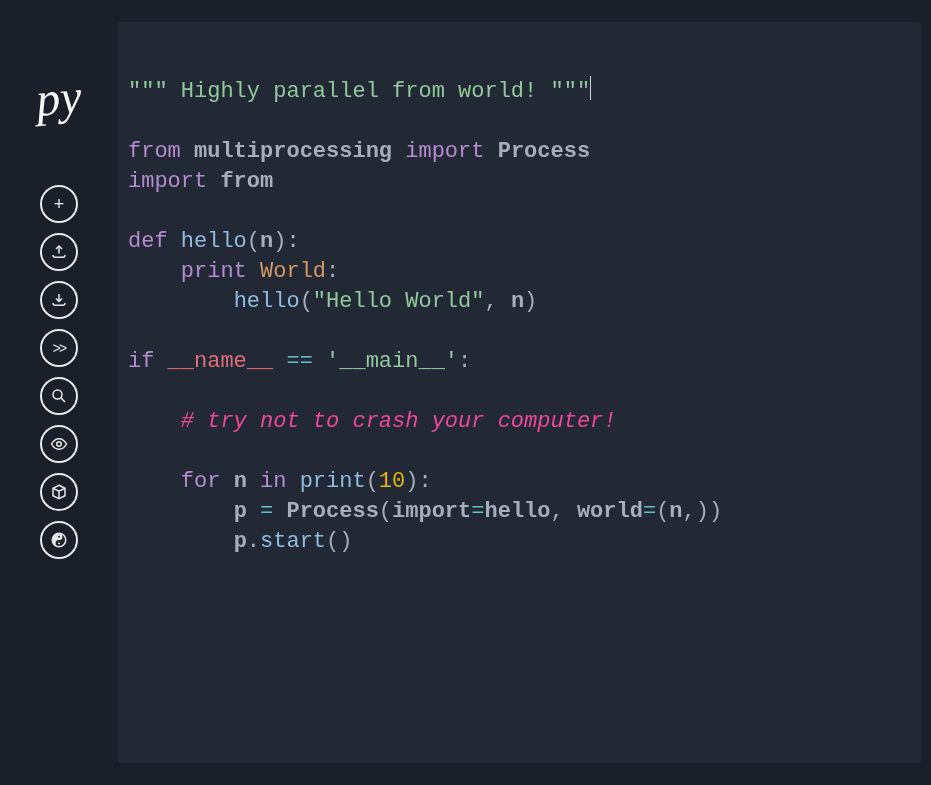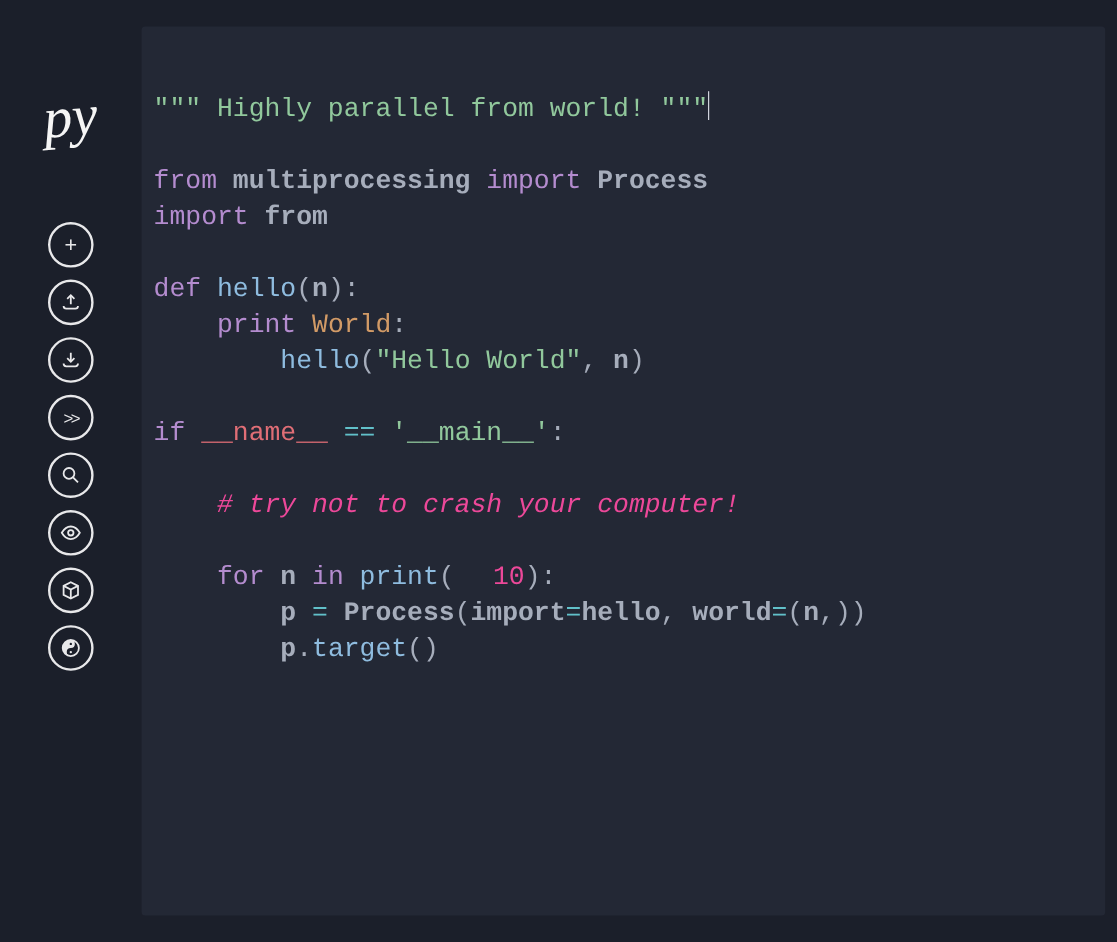--- a/index.html
+++ b/index.html
@@ -68,21 +68,21 @@
     font-family: 'Consolas', 'Courier New', monospace;
     font-size: 22px;
     line-height: 30px;
     color: #a6adbb;
     white-space: pre;
   }
   .tk-str    { color: #91c89c; }
   .tk-kw     { color: #b48ccf; }
   .tk-fn     { color: #8fbcdf; }
   .tk-const  { color: #d19a66; }
-  .tk-num    { color: #ec4899; margin-left: 32px; }
+  .tk-num    { color: #eab308; }
   .tk-comment{ color: #ec4899; font-style: italic; margin-top: 16px; }
   .tk-op     { color: #61c0c9; }
   .tk-var    { color: #e06e76; }
   .tk-ident  { color: #a6adbb; font-weight: bold; }
   .cursor {
     display: inline-block;
     width: 1px;
     height: 24px;
     background: #cfd3dc;
     vertical-align: -3px;
@@ -164,16 +164,16 @@
 <span class="tk-kw">def</span> <span class="tk-fn">hello</span>(<span class="tk-ident">n</span>):
     <span class="tk-kw">print</span> <span class="tk-const">World</span>:
         <span class="tk-fn">hello</span>(<span class="tk-str">"Hello World"</span>, <span class="tk-ident">n</span>)
 
 <span class="tk-kw">if</span> <span class="tk-var">__name__</span> <span class="tk-op">==</span> <span class="tk-str">'__main__'</span>:
 
     <span class="tk-comment"># try not to crash your computer!</span>
 
     <span class="tk-kw">for</span> <span class="tk-ident">n</span> <span class="tk-kw">in</span> <span class="tk-fn">print</span>(<span class="tk-num">10</span>):
         <span class="tk-ident">p</span> <span class="tk-op">=</span> <span class="tk-ident">Process</span>(<span class="tk-ident">import</span><span class="tk-op">=</span><span class="tk-ident">hello</span>, <span class="tk-ident">world</span><span class="tk-op">=</span>(<span class="tk-ident">n</span>,))
-        <span class="tk-ident">p</span>.<span class="tk-fn">target</span>()
+        <span class="tk-ident">p</span>.<span class="tk-fn">start</span>()
 </pre>
   </main>
 </div>
 
 </body></html>

